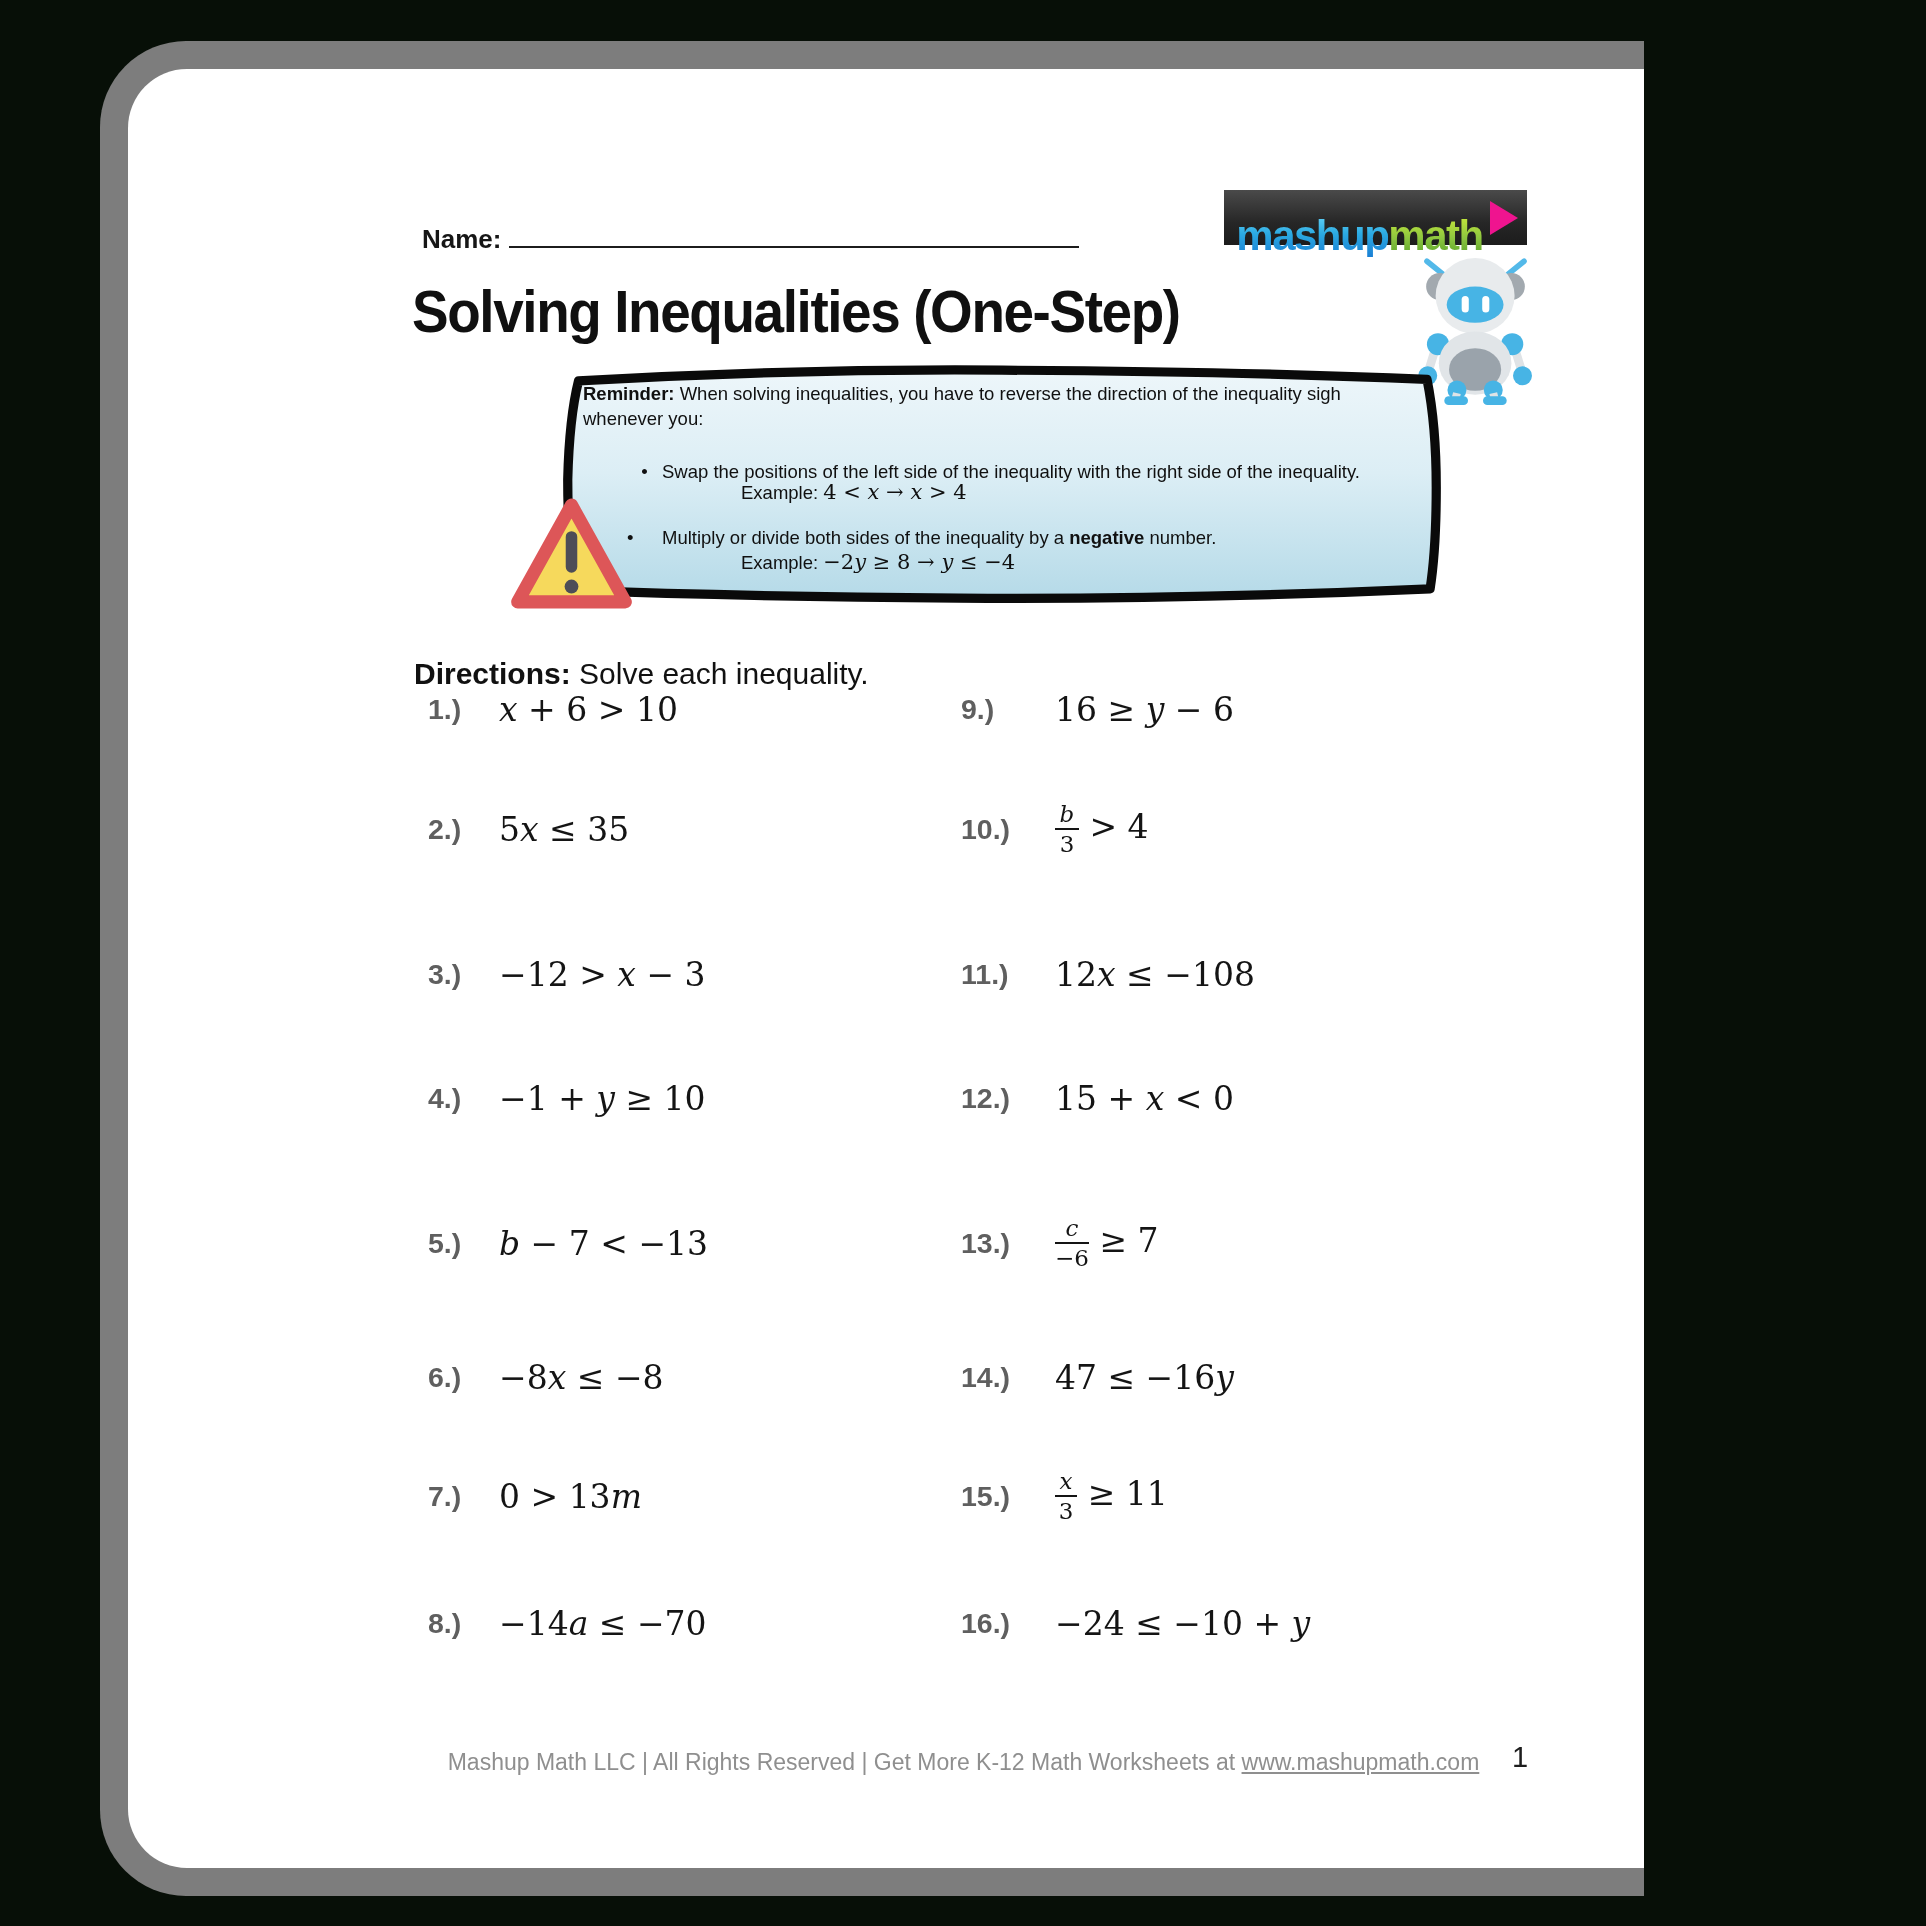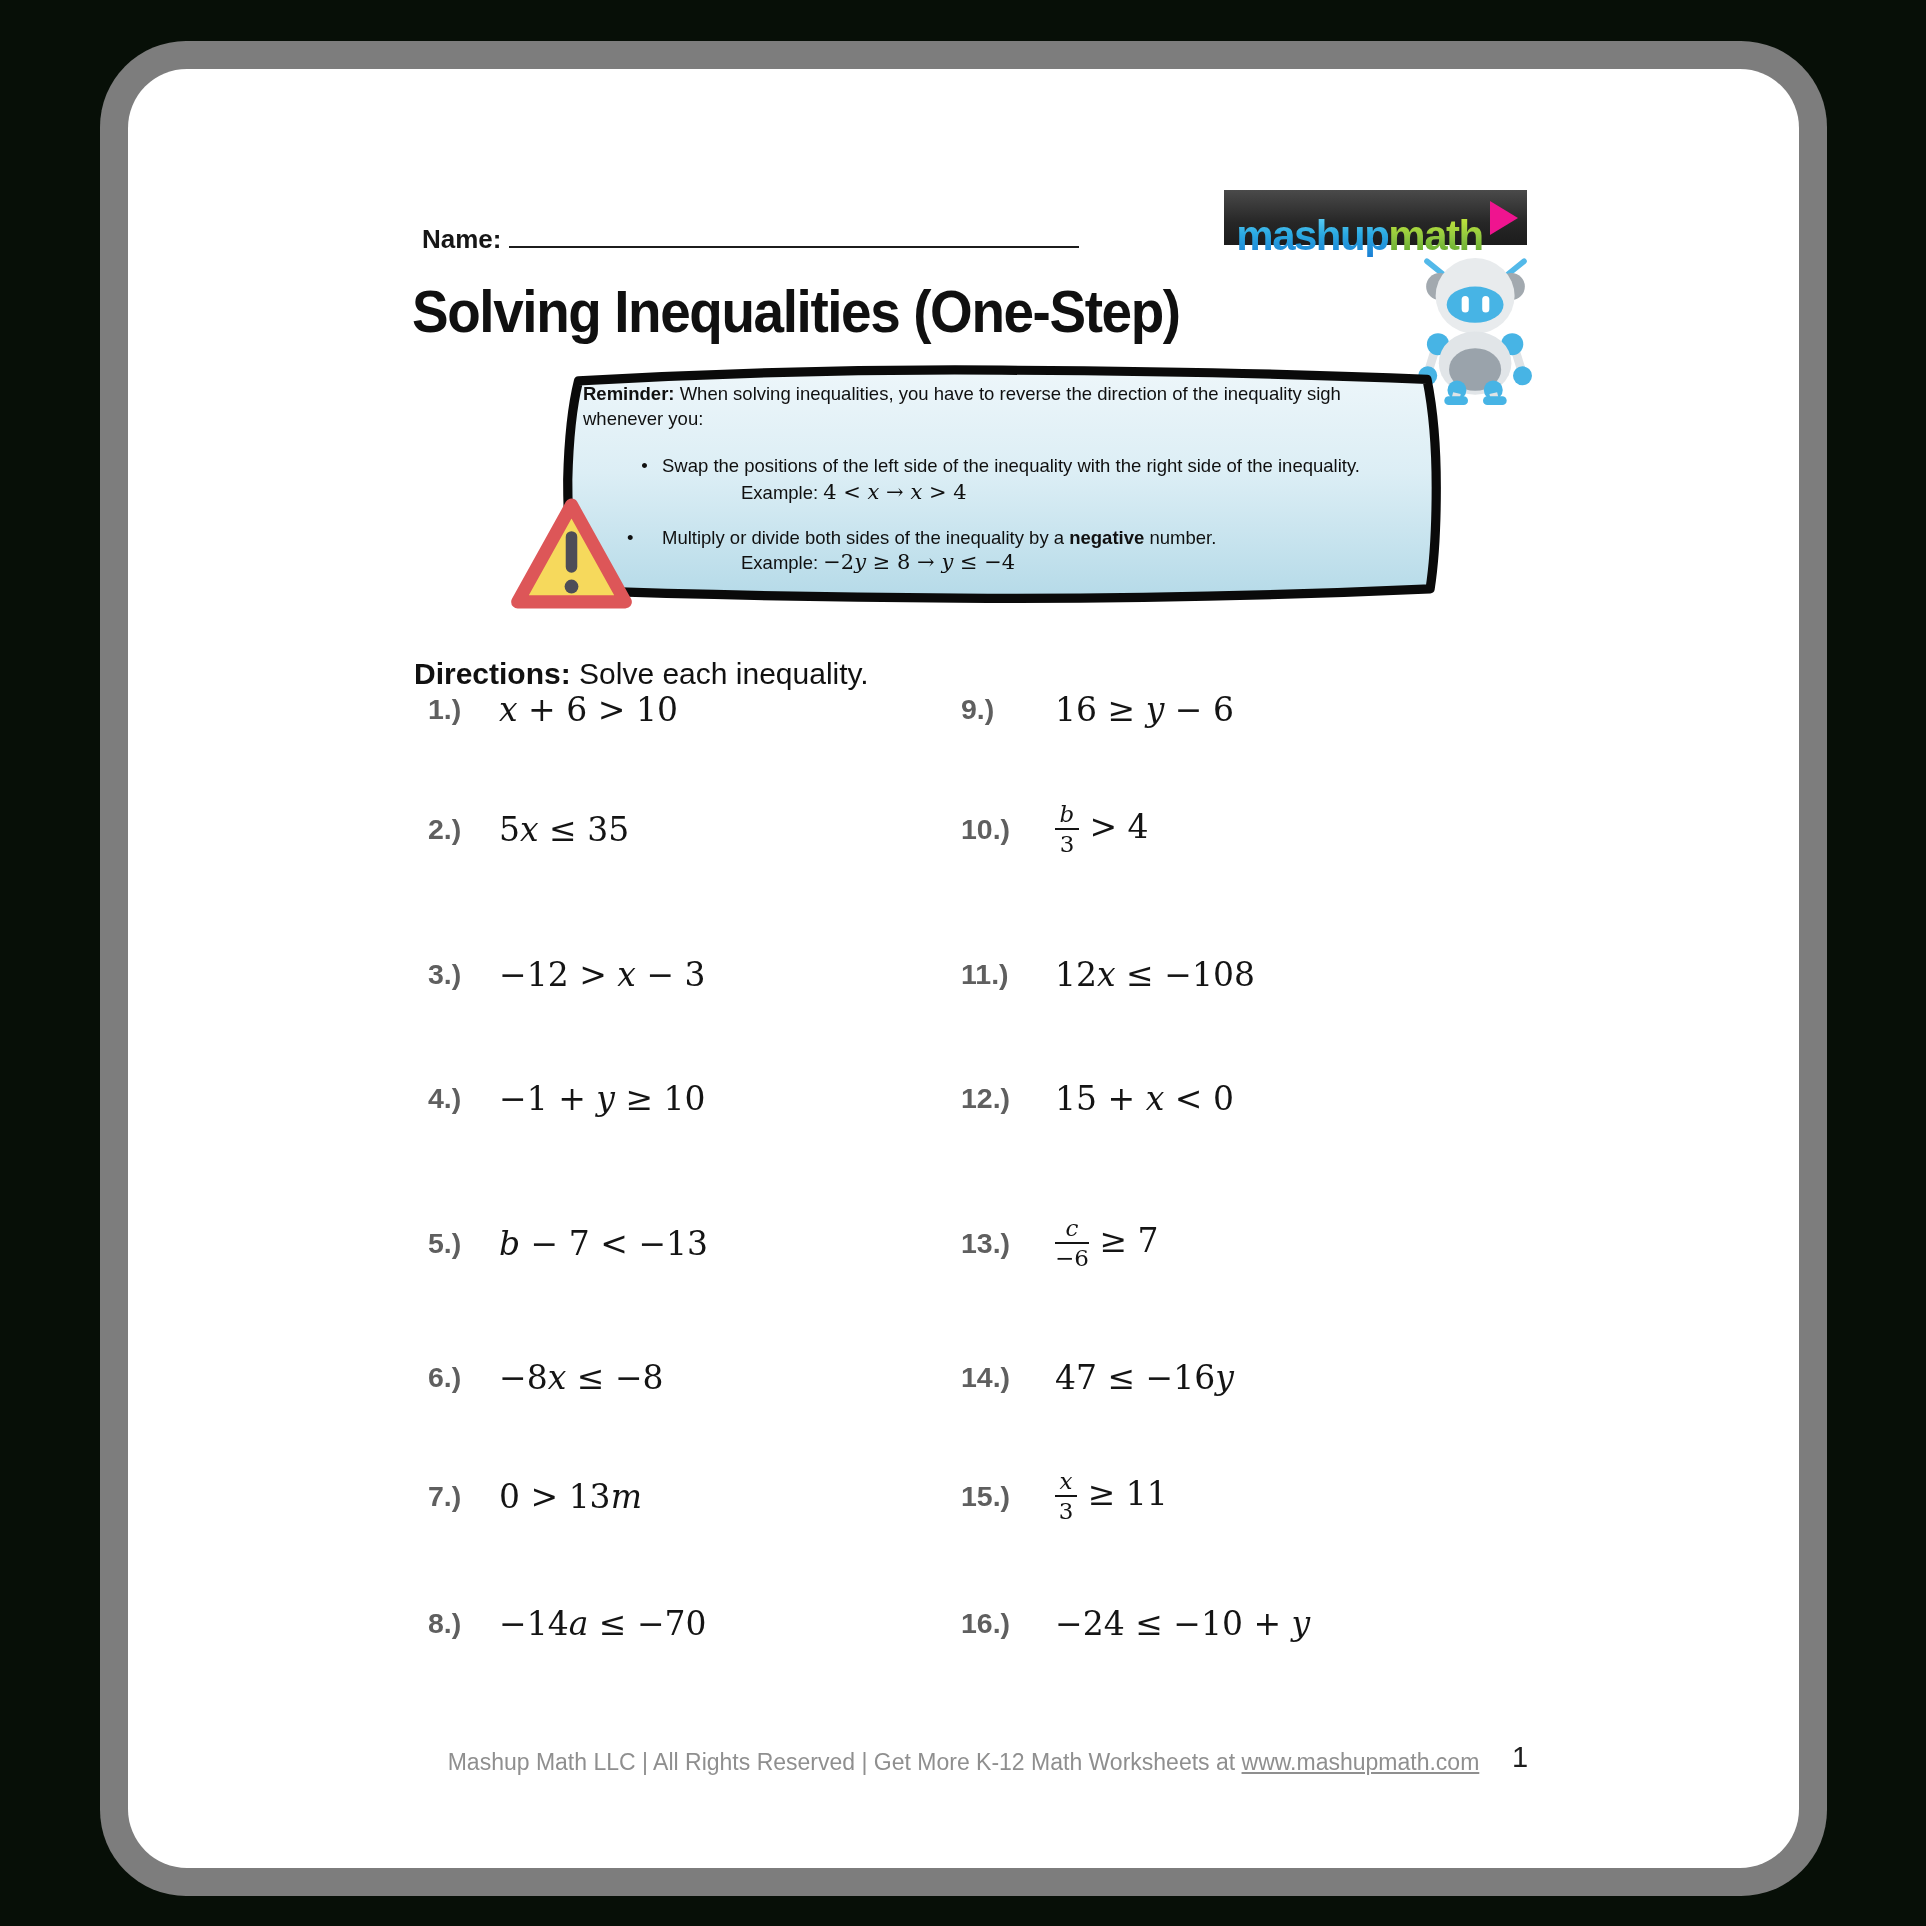--- a/index.html
+++ b/index.html
@@ -1,17 +1,17 @@
 <!DOCTYPE html>
 <html style="font-size:12.3px"><head>
 <meta charset="utf-8">
 <style>
   html,body{margin:0;padding:0;}
   body{width:1926px;height:1926px;background:#070f07;font-family:"Liberation Sans",sans-serif;}
-  #canvas{position:relative;width:1926px;height:1926px;background:#070f07;overflow:hidden;}
+  #canvas{position:relative;width:1644px;height:1926px;background:#070f07;overflow:hidden;}
 
   
   .page{position:absolute;left:100px;top:41px;width:1727px;height:1855px;
         background:#7d7d7d;border-radius:86px;}
   .sheet{position:absolute;left:28px;top:28px;right:28px;bottom:28px;
          background:#ffffff;border-radius:59px;}
 
   
   .name-row{position:absolute;left:322px;top:179px;font-size:26px;font-weight:bold;color:#161616;}
   .name-line{display:inline-block;width:570px;border-bottom:2.3px solid #1c1c1c;height:26px;margin-left:7.7px;}
@@ -35,21 +35,21 @@
   .title{position:absolute;left:312px;top:237px;font-size:59px;font-weight:bold;color:#101010;
          letter-spacing:-1.5px;transform:scaleX(0.93);transform-origin:left center;white-space:nowrap;}
 
   
   .rem{position:absolute;left:458px;top:323px;width:888px;height:241px;}
   .rem svg.box{position:absolute;left:0;top:0;}
   .rem .txt{position:absolute;left:0;top:0;width:100%;height:100%;font-size:18.5px;color:#101010;}
   .rem .lead{position:absolute;left:25px;top:17px;width:840px;line-height:25.4px;}
   .rem .brow{position:absolute;left:69px;white-space:nowrap;}
   .rem .brow .dot{display:inline-block;width:35px;}
-  .rem .b1{top:91px;text-align:center;}
+  .rem .b1{top:97px;text-align:center;}
   .rem .b2{top:163px;}
   .rem .erow{position:absolute;left:183px;white-space:nowrap;}
   .rem .e1{top:116px;}
   .rem .e2{top:186px;}
   .m{font-family:"DejaVu Serif",serif;font-size:21px;}
   .m .v{font-style:italic;}
 
   
   .warn{position:absolute;left:410px;top:456px;width:123px;height:116px;}
 

